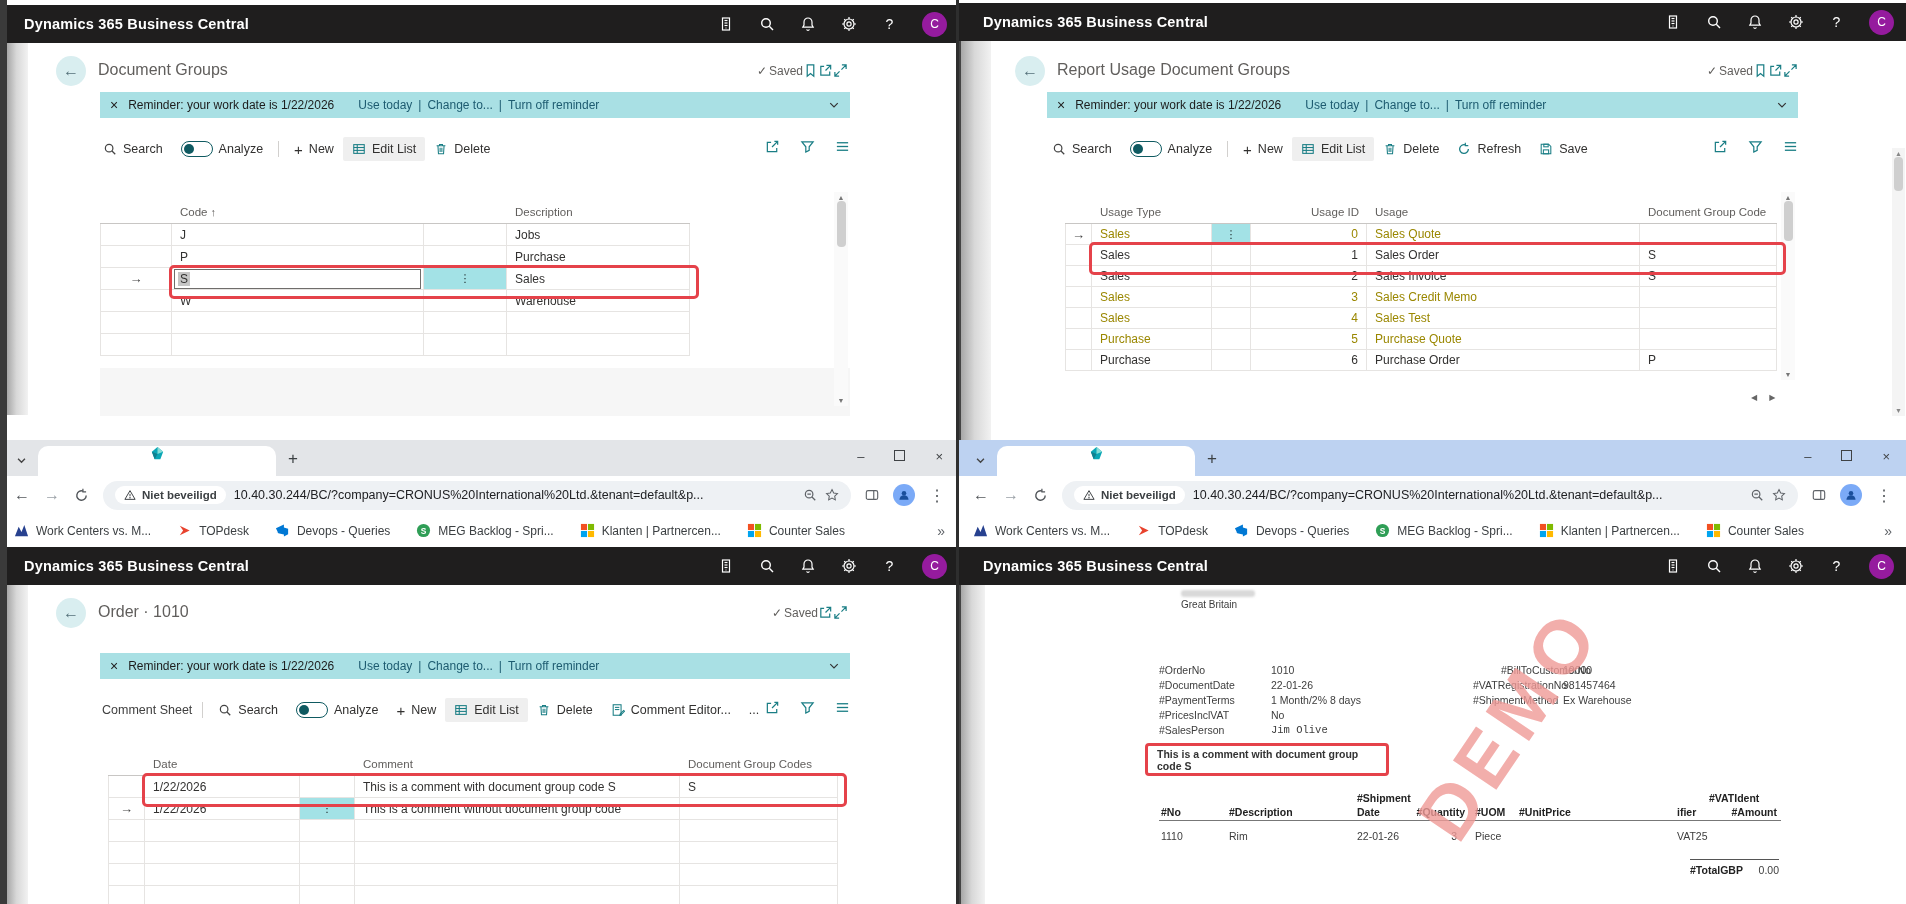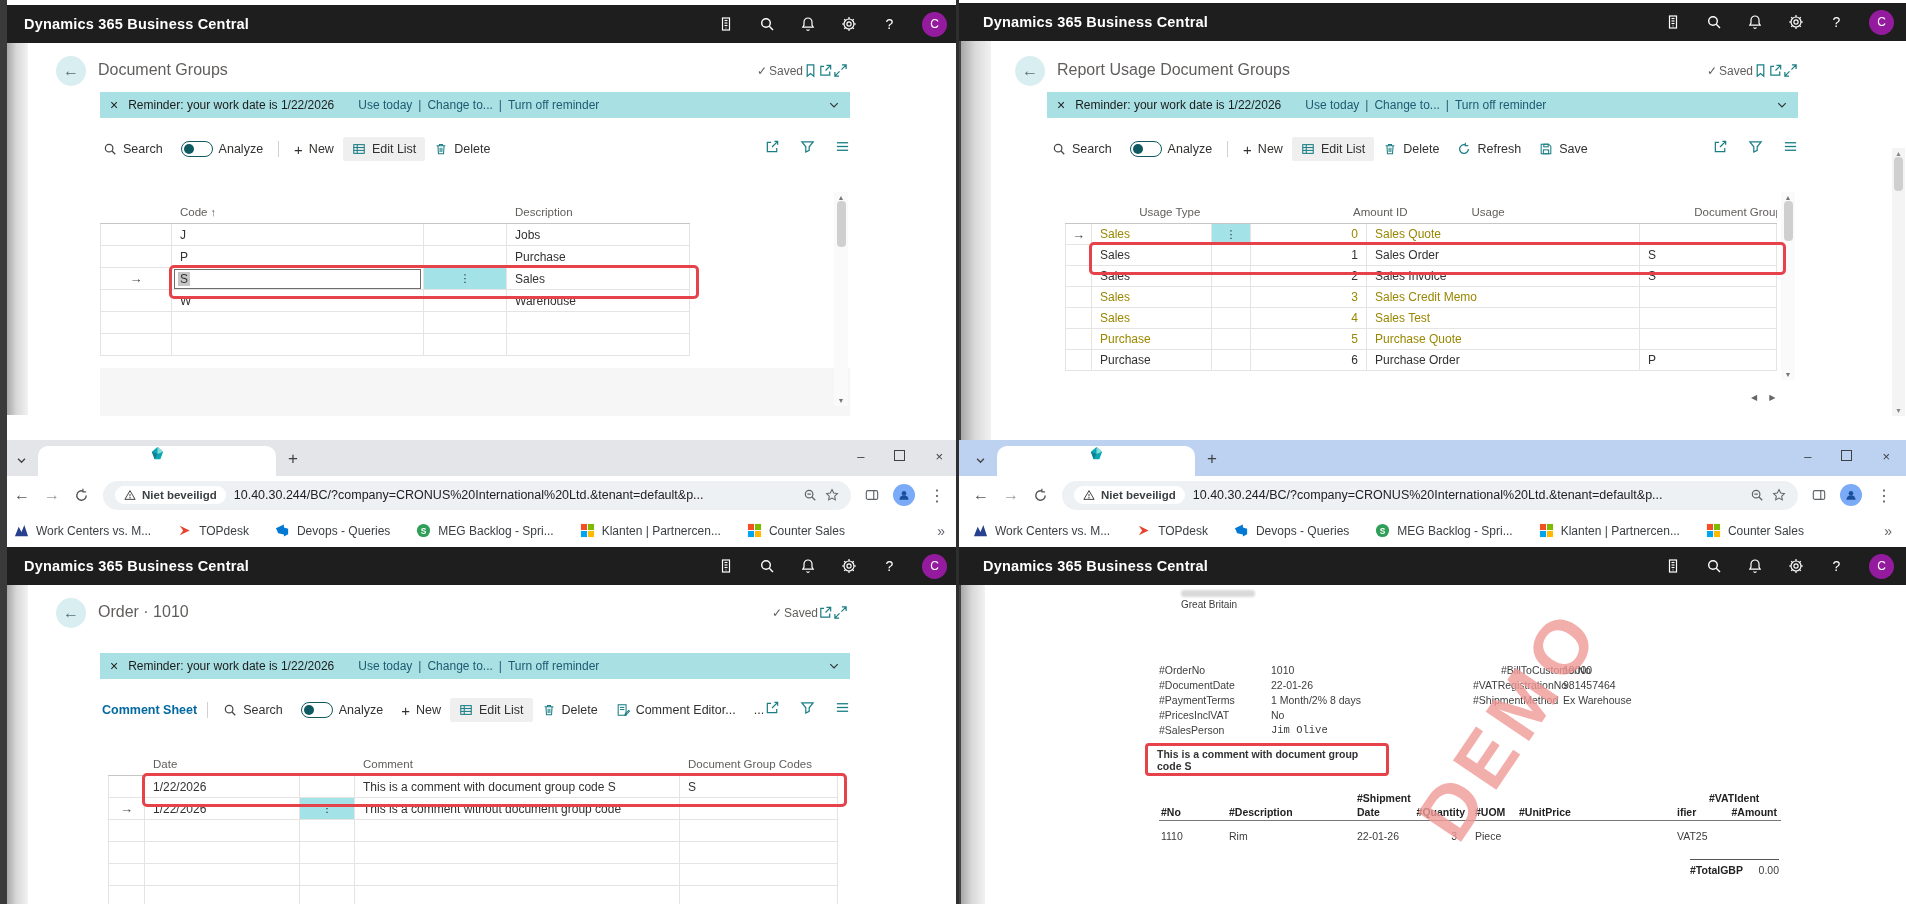--- a/index.html
+++ b/index.html
@@ -34,21 +34,21 @@
   .rem-links a{color:#1d5b70;text-decoration:none;}
   .rem-links i{font-style:normal;color:#1d5b70;margin:0 6px;}
   .rem-chev{margin-left:auto;color:#333;display:flex;}
   .rem-chev svg{width:12px;height:12px;}
 
   .cmdbar{position:absolute;display:flex;align-items:center;font-size:12.5px;color:#323130;height:30px;}
   .cmd{display:flex;align-items:center;gap:6px;padding:5px 9px;white-space:nowrap;border-radius:2px;}
   .cmd svg{width:14px;height:14px;}
   .cmd .tealic{color:var(--teal-icon,#1a7e85);display:flex;}
   .cmd.sel{background:#efefef;}
-  .cmd-label-strong{font-weight:bold;color:#0369a1;padding:5px 4px 5px 0;white-space:nowrap;}
+  .cmd-label-strong{font-weight:normal;color:#404040;padding:5px 4px 5px 0;white-space:nowrap;}
   .vdiv{width:1px;height:16px;background:#d2d0ce;margin:0 6px;}
   .toggle{width:32px;height:16px;border:1px solid #0f5a61;border-radius:9px;position:relative;box-sizing:border-box;}
   .toggle::after{content:"";position:absolute;left:2px;top:2px;width:10px;height:10px;border-radius:50%;background:#0f5a61;}
   .cmd-right{position:absolute;display:flex;gap:20px;color:var(--teal-icon,#1a7e85);}
   .cmd-right svg{width:15px;height:15px;}
 
   
   .gtable{position:absolute;font-size:12px;color:#323130;}
   .ghead{display:flex;align-items:flex-end;border-bottom:1px solid #c8c6c4;box-sizing:border-box;}
   .ghc{padding:0 8px 5px 8px;color:#605e5c;font-size:11.5px;white-space:nowrap;overflow:hidden;box-sizing:border-box;display:flex;align-items:flex-end;}
@@ -466,28 +466,28 @@
             <path d="M2 3h12L9.8 8.3V12l-3.6 1.8V8.3z"></path>
           </svg></span>
       <span><svg viewBox="0 0 16 16" fill="none" stroke="currentColor" stroke-width="1.4">
             <line x1="2" y1="4" x2="14" y2="4"></line>
             <line x1="2" y1="8" x2="14" y2="8"></line>
             <line x1="2" y1="12" x2="14" y2="12"></line>
           </svg></span>
     </div>
 
     <div class="gtable" style="left:106px;top:192px;width:712px;">
-      <div class="ghead" style="height:32px;gap:48px;">
+      <div class="ghead" style="height:32px;">
         <div class="ghc" style="width:27px;padding:0 2px 5px;"></div>
         <div class="ghc" style="width:120px;">
             <span>Usage Type</span>
           </div>
         <div class="ghc" style="width:39px;"></div>
         <div class="ghc ar" style="width:116px;">
-            <span>Amount ID</span>
+            <span>Usage ID</span>
           </div>
         <div class="ghc" style="width:273px;">
             <span>Usage</span>
           </div>
         <div class="ghc" style="width:137px;">
             <span>Document Group Code</span>
           </div>
       </div>
 
       <div class="gr olive" style="height:21px;">

